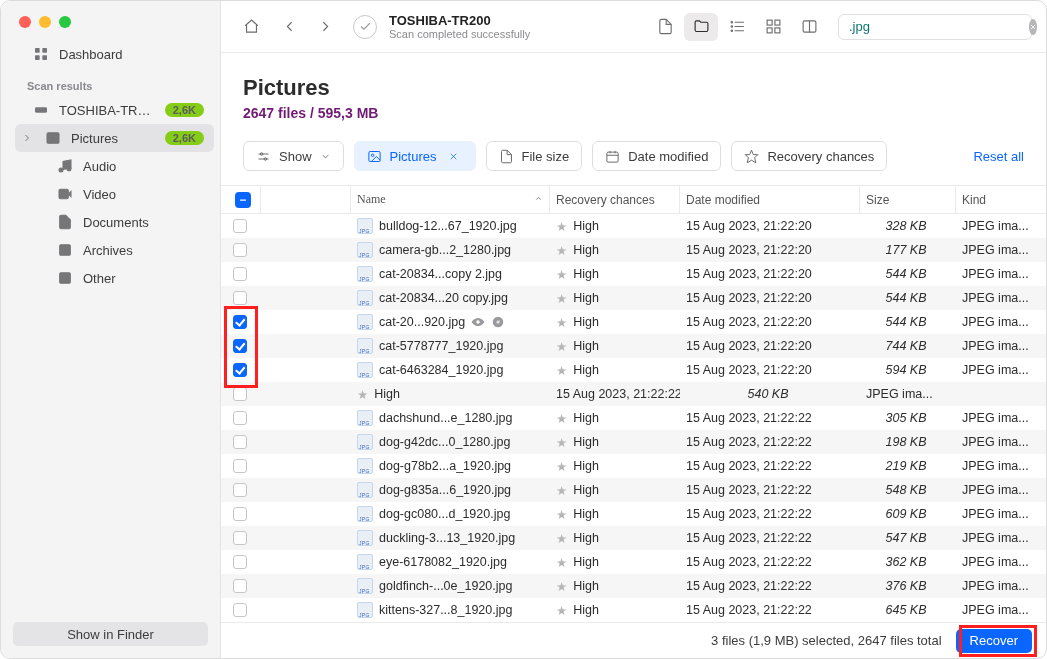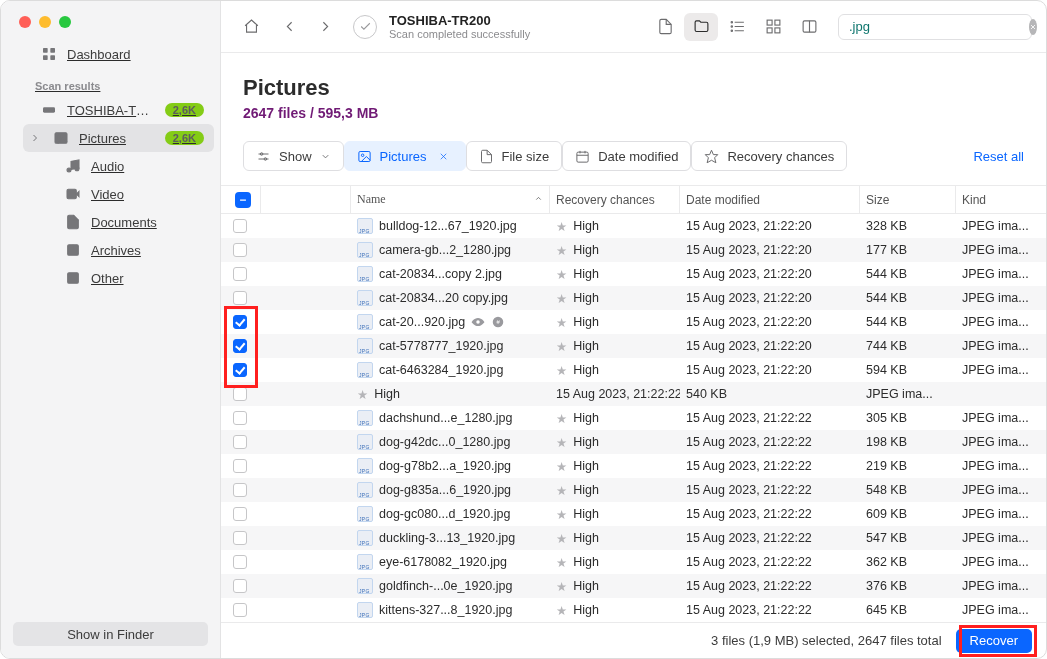--- a/index.html
+++ b/index.html
@@ -25,21 +25,21 @@
   border-right: 1px solid #e3e3e4;
   display: flex;
   flex-direction: column;
 }
 .traffic-lights { display: flex; gap: 8px; padding: 15px 15px 12px 18px; }
 .traffic-lights span { width: 12px; height: 12px; border-radius: 50%; display: block; }
 .tl-red    { background: #ff5f57; }
 .tl-yellow { background: #febc2e; }
 .tl-green  { background: #28c840; }
 
-.side-section { padding: 0 0 2px 16px; text-decoration: underline; }
+.side-section { padding: 0 0 2px 8px; }
 .side-section-title {
   color: #8a8a8e; font-size: 11px; font-weight: 600; padding: 10px 15px 4px 18px;
 }
 
 .side-item {
   display: flex; align-items: center; height: 28px; padding: 0 10px 0 18px;
   color: #3c3c3c; gap: 10px; border-radius: 6px; margin: 0 6px;
 }
 .side-item.with-chev { padding-left: 6px; }
 .side-item.sel { background: #e3e3e5; }
@@ -90,21 +90,21 @@
   flex:1; border:none; outline:none; font-size:13px; color:#0f766e; background:transparent;
 }
 .search-clear { width:16px; height:16px; border-radius:50%; background:#b6b6b8;
   display:flex; align-items:center; justify-content:center; }
 .search-clear svg { width:8px; height:8px; stroke:#fff; stroke-width:2.5; }
 
 .titleblock { padding: 22px 22px 6px 22px; }
 .titleblock h1 { font-size:22px; font-weight:700; }
 .titleblock .sub { font-size:14px; font-weight:600; color:#701a75; margin-top:4px; }
 
-.filters { display:flex; align-items:center; padding: 14px 22px 14px 22px; }
+.filters { display:flex; align-items:center; gap:10px; padding: 14px 22px 14px 22px; }
 .chip {
   display:inline-flex; align-items:center; gap:8px; height:30px; padding:0 12px;
   border:1px solid #dedee1; border-radius:6px; background:#fff; color:#3c3c3c; font-size:13px;
 }
 .chip svg { width:15px; height:15px; stroke:#6c6c6e; fill:none; stroke-width:1.6; }
 .chip.show .caret { width:11px; height:11px; stroke:#6c6c6e; fill:none; stroke-width:2; }
 .chip.active { background:#e7f1ff; border-color:#e7f1ff; color:#0a66ff; }
 .chip.active svg { stroke:#0a66ff; }
 .chip .x { width:18px; height:18px; border-radius:50%; display:flex; align-items:center; justify-content:center; }
 .chip.active .x svg { width:11px; height:11px; }
@@ -142,21 +142,21 @@
   display:flex; align-items:center; justify-content:center;
 }
 .checkbox.checked { background:#0a66ff; border-color:#0a66ff; }
 .checkbox.checked::after { content:""; width:4px; height:7px; border:solid #fff;
   border-width:0 2px 2px 0; transform:rotate(40deg) translate(-0.5px,-1px); }
 .file-ico{
   width:16px; height:16px; background:#eaeef5; border:1px solid #c2d6ef; border-radius:2px; position:relative;
 }
 .file-ico::after{ content:"JPG"; position:absolute; bottom:-0.5px; left:1px; font-size:5px; letter-spacing:.3px; color:#3a6db8;}
 .star { color:#b5b5b8; }
-.cell.size { justify-content:flex-start; padding-right:10px; }
+.cell.size { justify-content:center; padding-right:10px;font-style:italic; }
 
 .hl-box {
   position:absolute; border:3px solid #ff1f1f; pointer-events:none;
 }
 
 .statusbar {
   height:36px; border-top:1px solid #eaeaeb; display:flex; align-items:center;
   padding:0 14px; gap:14px; font-size:13px;
 }
 .statusbar .txt { margin-left:auto; color:#3c3c3c; }

